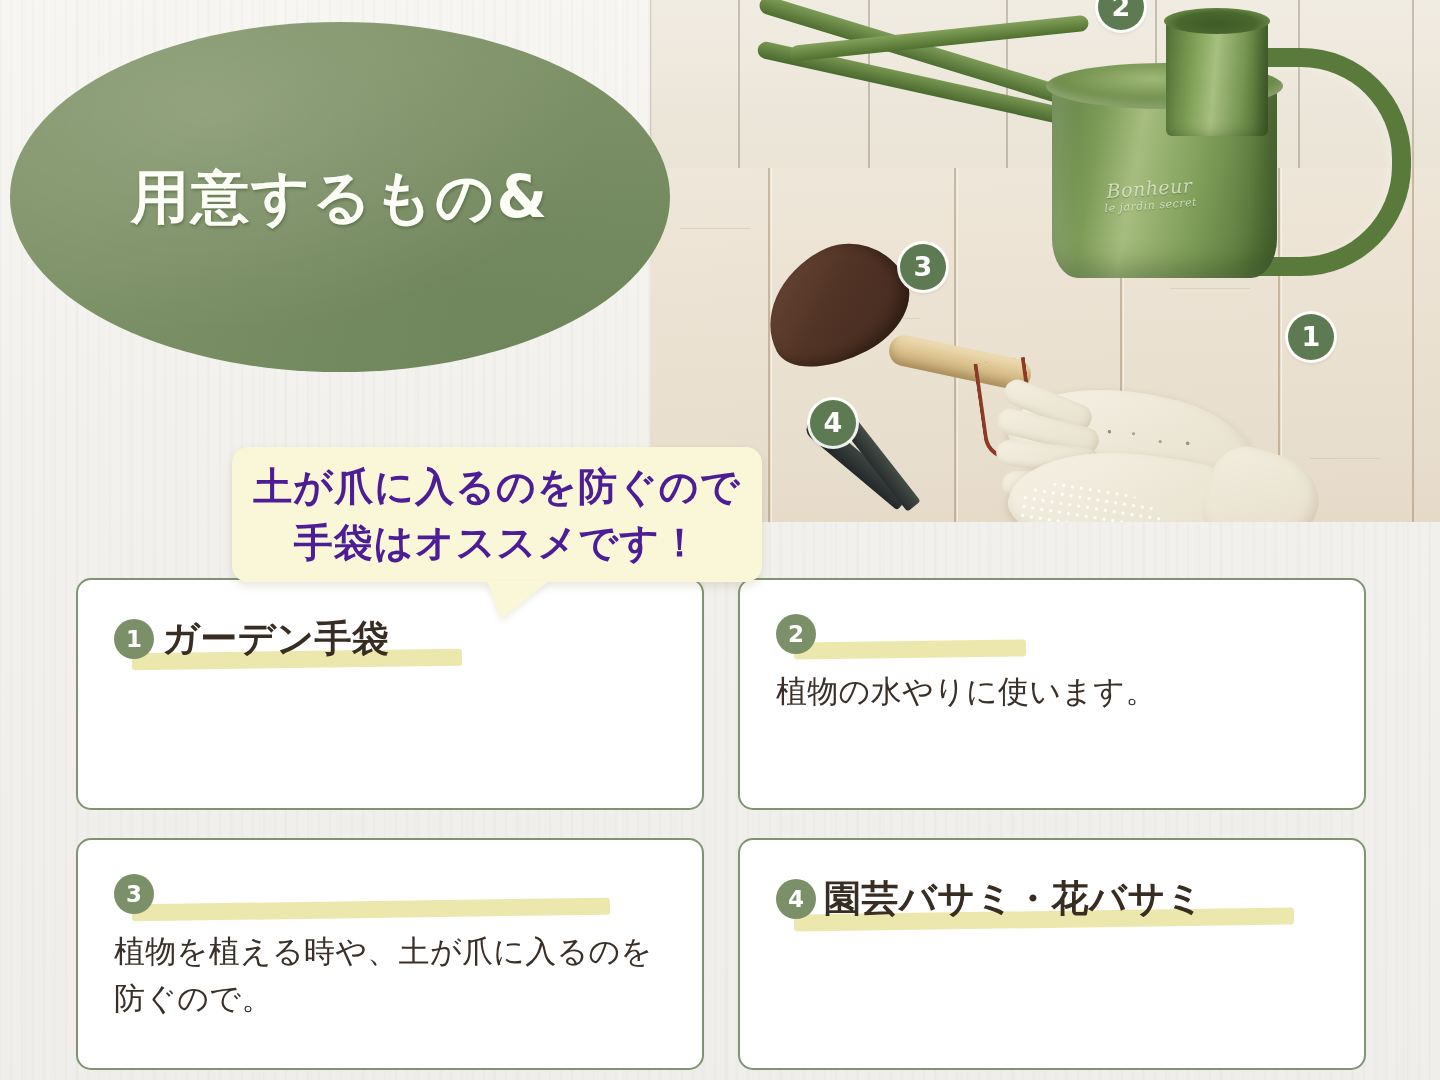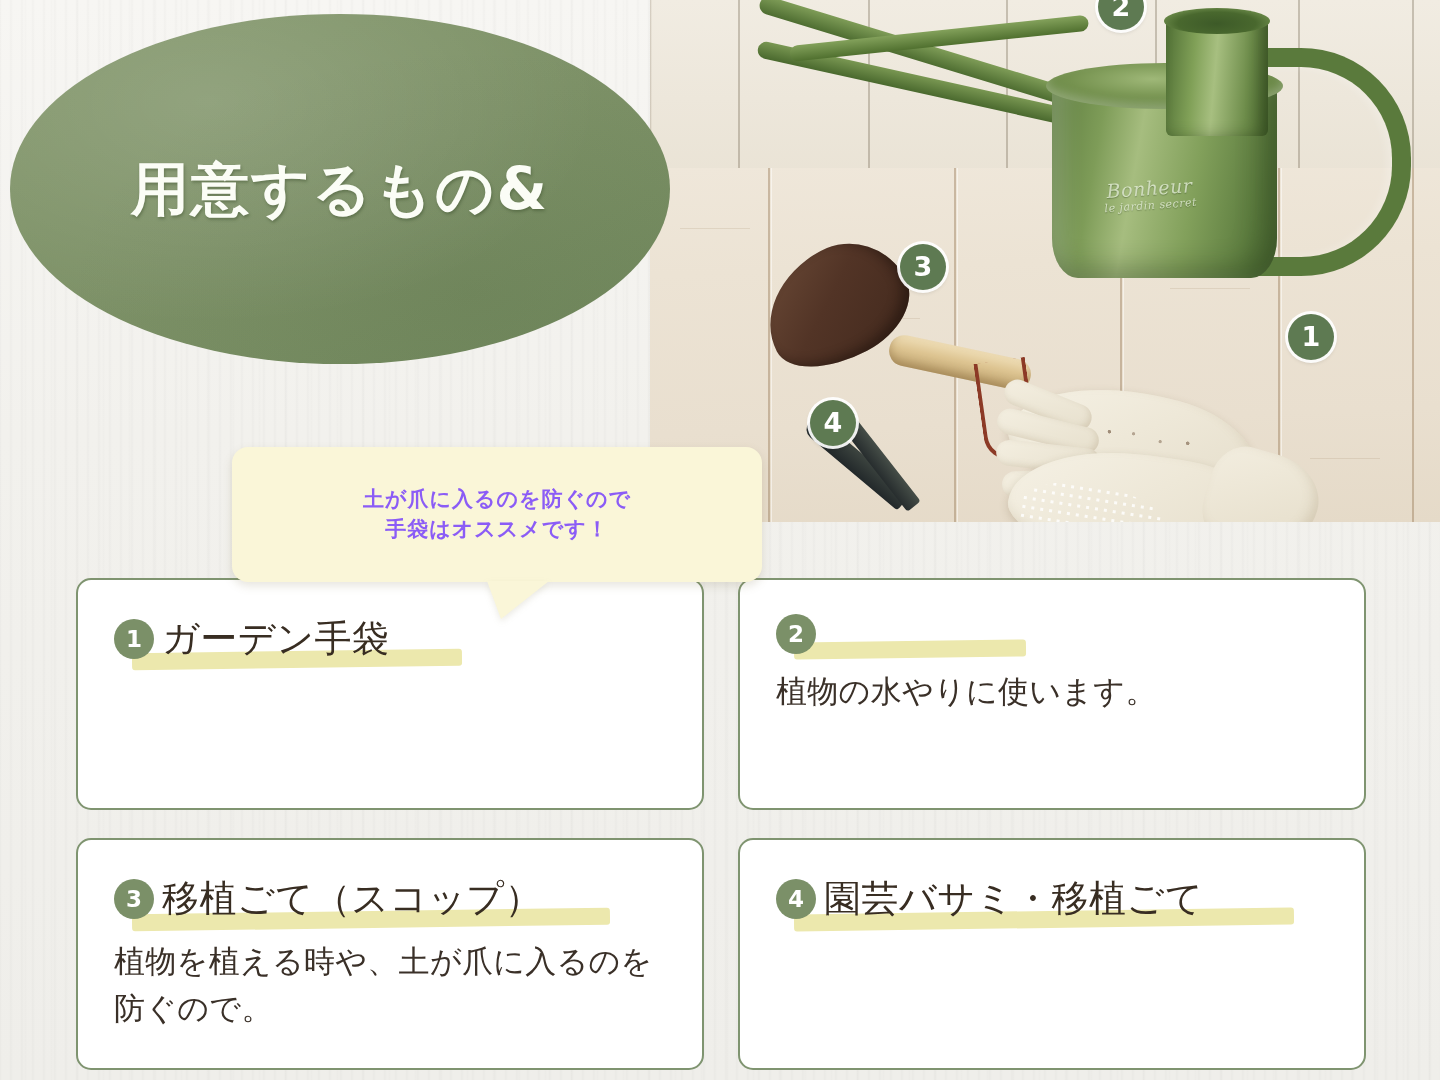--- a/index.html
+++ b/index.html
@@ -181,21 +181,21 @@
   .pbadge{
     position:absolute;width:46px;height:46px;border-radius:50%;
     background:#5e7a52;color:#fff;
     font-weight:bold;font-size:27px;line-height:46px;text-align:center;
     box-shadow:0 0 0 3px rgba(255,255,255,.92), 0 2px 5px rgba(0,0,0,.22);
     font-family:"DejaVu Sans","Liberation Sans",sans-serif;
   }
 
   
   .title-ellipse{
-    position:absolute;left:10px;top:14px;width:660px;height:350px;
+    position:absolute;left:10px;top:22px;width:660px;height:350px;
     border-radius:50%;
     background:
       radial-gradient(ellipse at 30% 25%, rgba(255,255,255,.14) 0%, rgba(255,255,255,0) 60%),
       radial-gradient(ellipse at 70% 80%, rgba(60,80,45,.13) 0%, rgba(0,0,0,0) 62%),
       linear-gradient(155deg,#83976b 0%,#7d9167 50%,#728a5e 100%);
     display:flex;flex-direction:column;align-items:center;justify-content:center;
   }
   .title-line{
     color:#fbfdf6;font-size:58px;font-weight:bold;letter-spacing:2px;
     line-height:1.42;
@@ -206,21 +206,21 @@
 
   
   .bubble{
     position:absolute;left:232px;top:447px;width:530px;height:135px;
     background:#faf6d8;border-radius:16px;
     box-shadow:0 4px 10px rgba(120,110,70,.18);
     display:flex;flex-direction:column;align-items:center;justify-content:center;
     z-index:6;
   }
   .bubble-line{
-    color:#8b5cf6;font-size:21px;font-weight:bold;line-height:1.42;
+    color:#4c1d95;font-size:39px;font-weight:bold;line-height:1.42;
     letter-spacing:1px;white-space:nowrap;
   }
   .bubble-tail{
     position:absolute;left:487px;top:581px;width:0;height:0;
     border-left:14px solid transparent;
     border-right:48px solid transparent;
     border-top:38px solid #faf6d8;
     z-index:6;
     filter:drop-shadow(0 3px 3px rgba(120,110,70,.14));
   }
@@ -239,21 +239,21 @@
   .card-head{
     display:flex;align-items:center;position:relative;margin-bottom:6px;
   }
   .card-badge{
     width:40px;height:40px;border-radius:50%;
     background:#7b9068;color:#fff;flex:0 0 auto;
     font-size:23px;font-weight:bold;line-height:40px;text-align:center;
     margin-right:8px;z-index:2;
   }
   .card-title{
-    font-size:37px;font-weight:normal;color:#382d22;letter-spacing:.5px;
+    font-size:37px;font-weight:bold;color:#382d22;letter-spacing:.5px;
     white-space:nowrap;z-index:2;position:relative;text-align:center;
   }
   .marker{
     position:absolute;left:18px;bottom:-4px;height:17px;
     background:#ece8ad;border-radius:3px;z-index:1;
     transform:rotate(-.8deg);
   }
   .card-body{
     font-size:31px;color:#3a3028;line-height:1.52;letter-spacing:.3px;
     margin-top:14px;
@@ -362,27 +362,26 @@
         <div class="marker" style="width:232px"></div>
         <div class="card-badge">2</div>
       </div>
       <div class="card-body">植物の水やりに使います。</div>
     </div>
 
     <div class="card">
       <div class="card-head">
         <div class="marker" style="width:478px"></div>
         <div class="card-badge">3</div>
-        <div class="card-title">移植ごて（スコップ）</div>
       </div>
       <div class="card-body">植物を植える時や、土が爪に入るのを防ぐので。</div>
     </div>
 
     <div class="card">
       <div class="card-head">
         <div class="marker" style="width:500px"></div>
         <div class="card-badge">4</div>
-        <div class="card-title">園芸バサミ・移植ごて</div>
+        <div class="card-title">園芸バサミ・花バサミ</div>
       </div>
     </div>
 
   </div>
 </div>
 
 </body></html>

